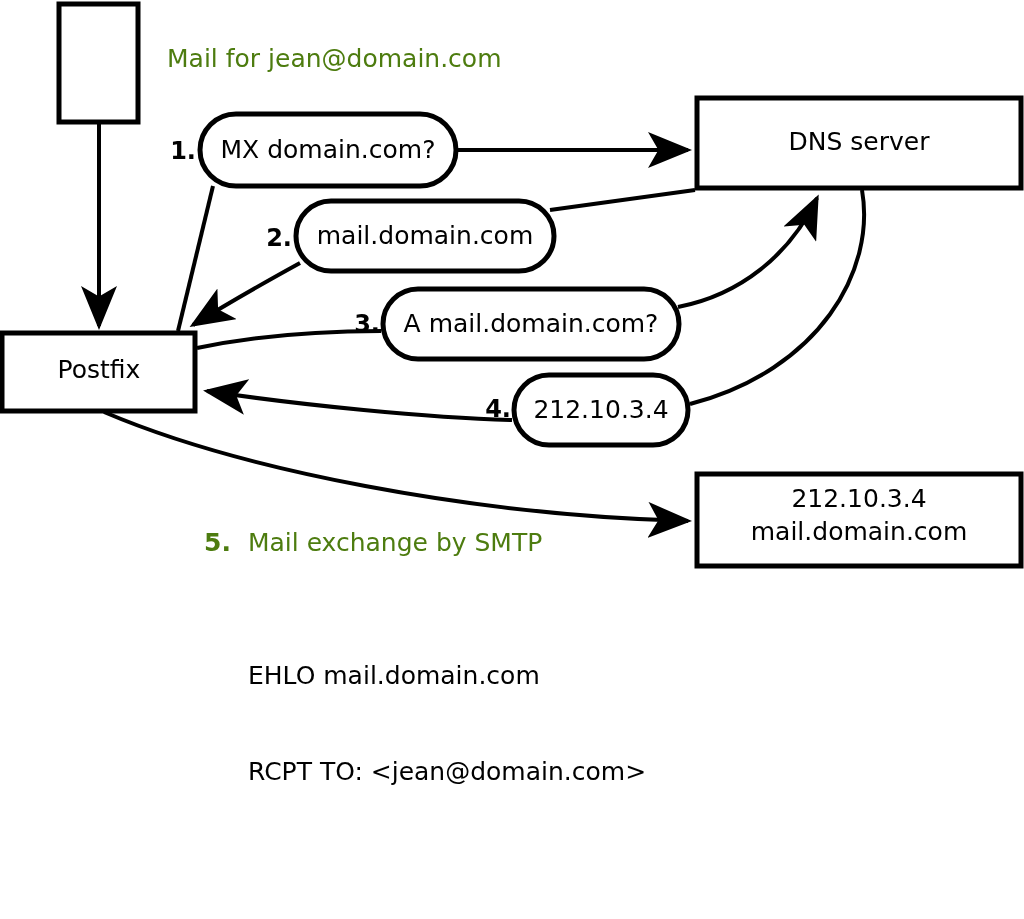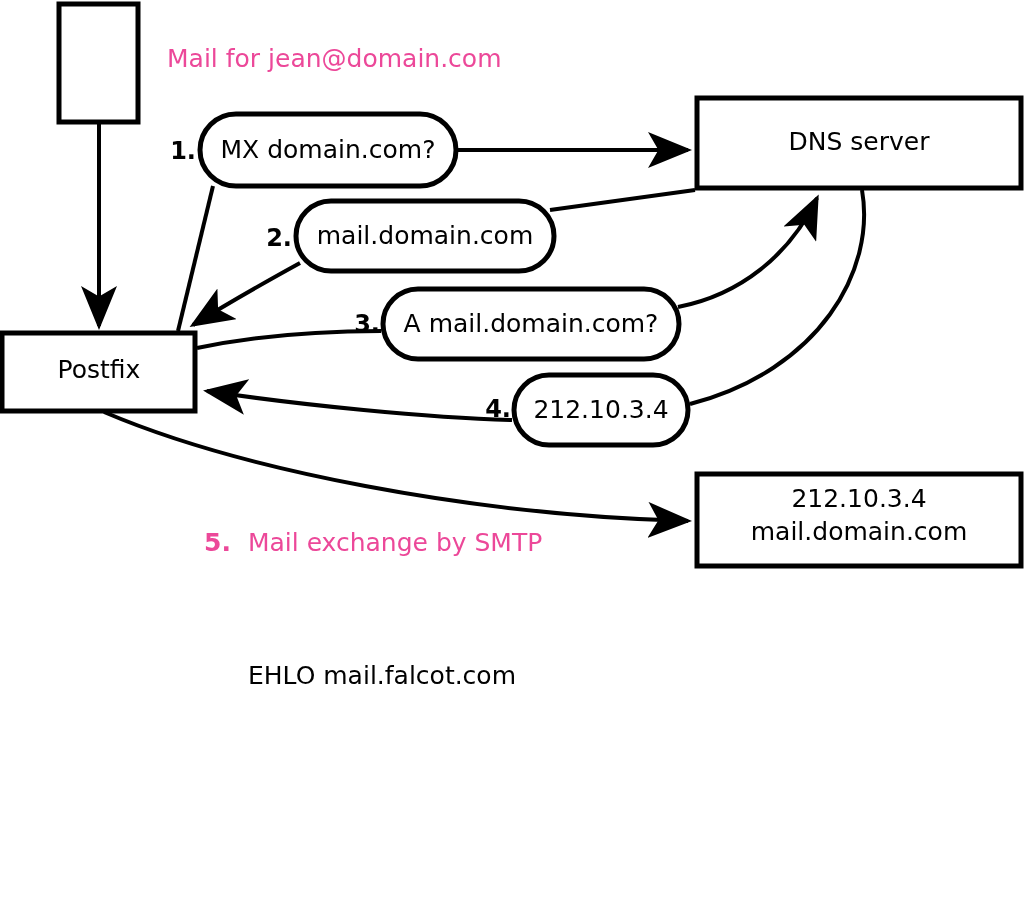--- a/index.html
+++ b/index.html
@@ -59,21 +59,21 @@
     font-size: 24px;
     font-weight: bold;
     fill: #000000;
     text-anchor: end;
     dominant-baseline: middle;
   }
   .caption {
     position: absolute;
     font-family: "DejaVu Sans", "Liberation Sans", sans-serif;
     font-size: 25px;
-    color: #ec4899;
+    color: #4d7c0f;
     white-space: nowrap;
   }
   #header-caption {
     left: 167px;
     top: 44px;
   }
   #smtp-step {
     left: 204px;
     top: 528px;
     font-weight: bold;
@@ -157,21 +157,22 @@
     <text class="bubble-label" x="601" y="411">212.10.3.4</text>
   </svg>
 
   <div class="caption" id="header-caption">Mail for jean@domain.com</div>
 
   <div class="caption" id="smtp-step">
     <span>5.</span><span id="smtp-step-label">Mail exchange by SMTP</span>
   </div>
 
   <div id="transcript">
-    <div class="transcript-line">EHLO mail.falcot.com</div>
+    <div class="transcript-line">EHLO mail.domain.com</div>
+    <div class="transcript-line">RCPT TO: &lt;jean@domain.com&gt;</div>
     
     
     
     
     
     
     
     
   </div>
 

